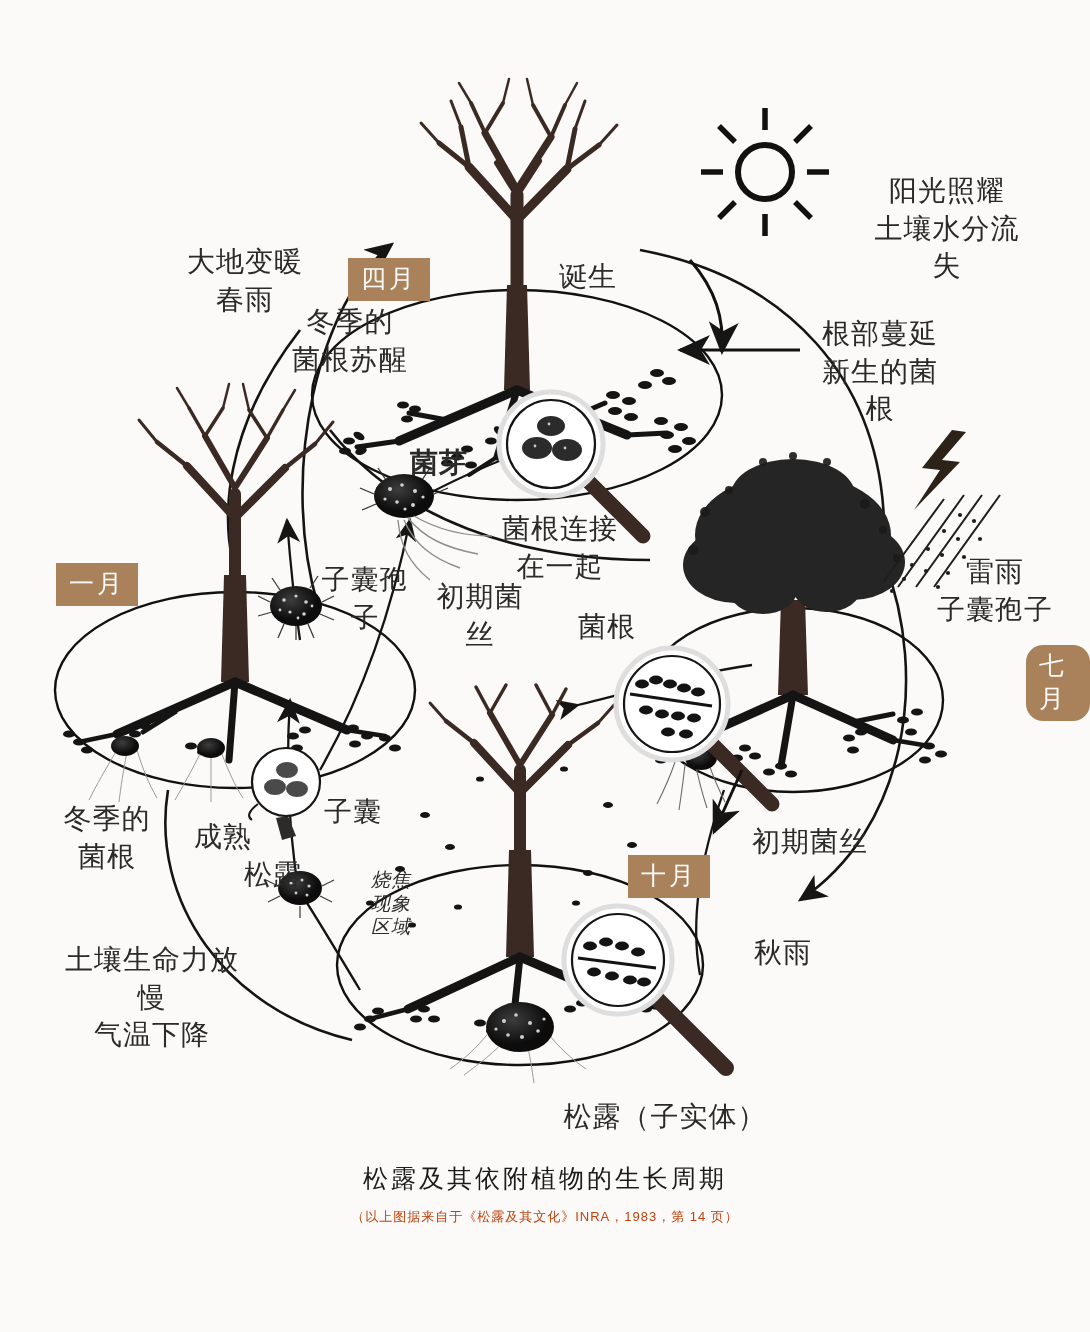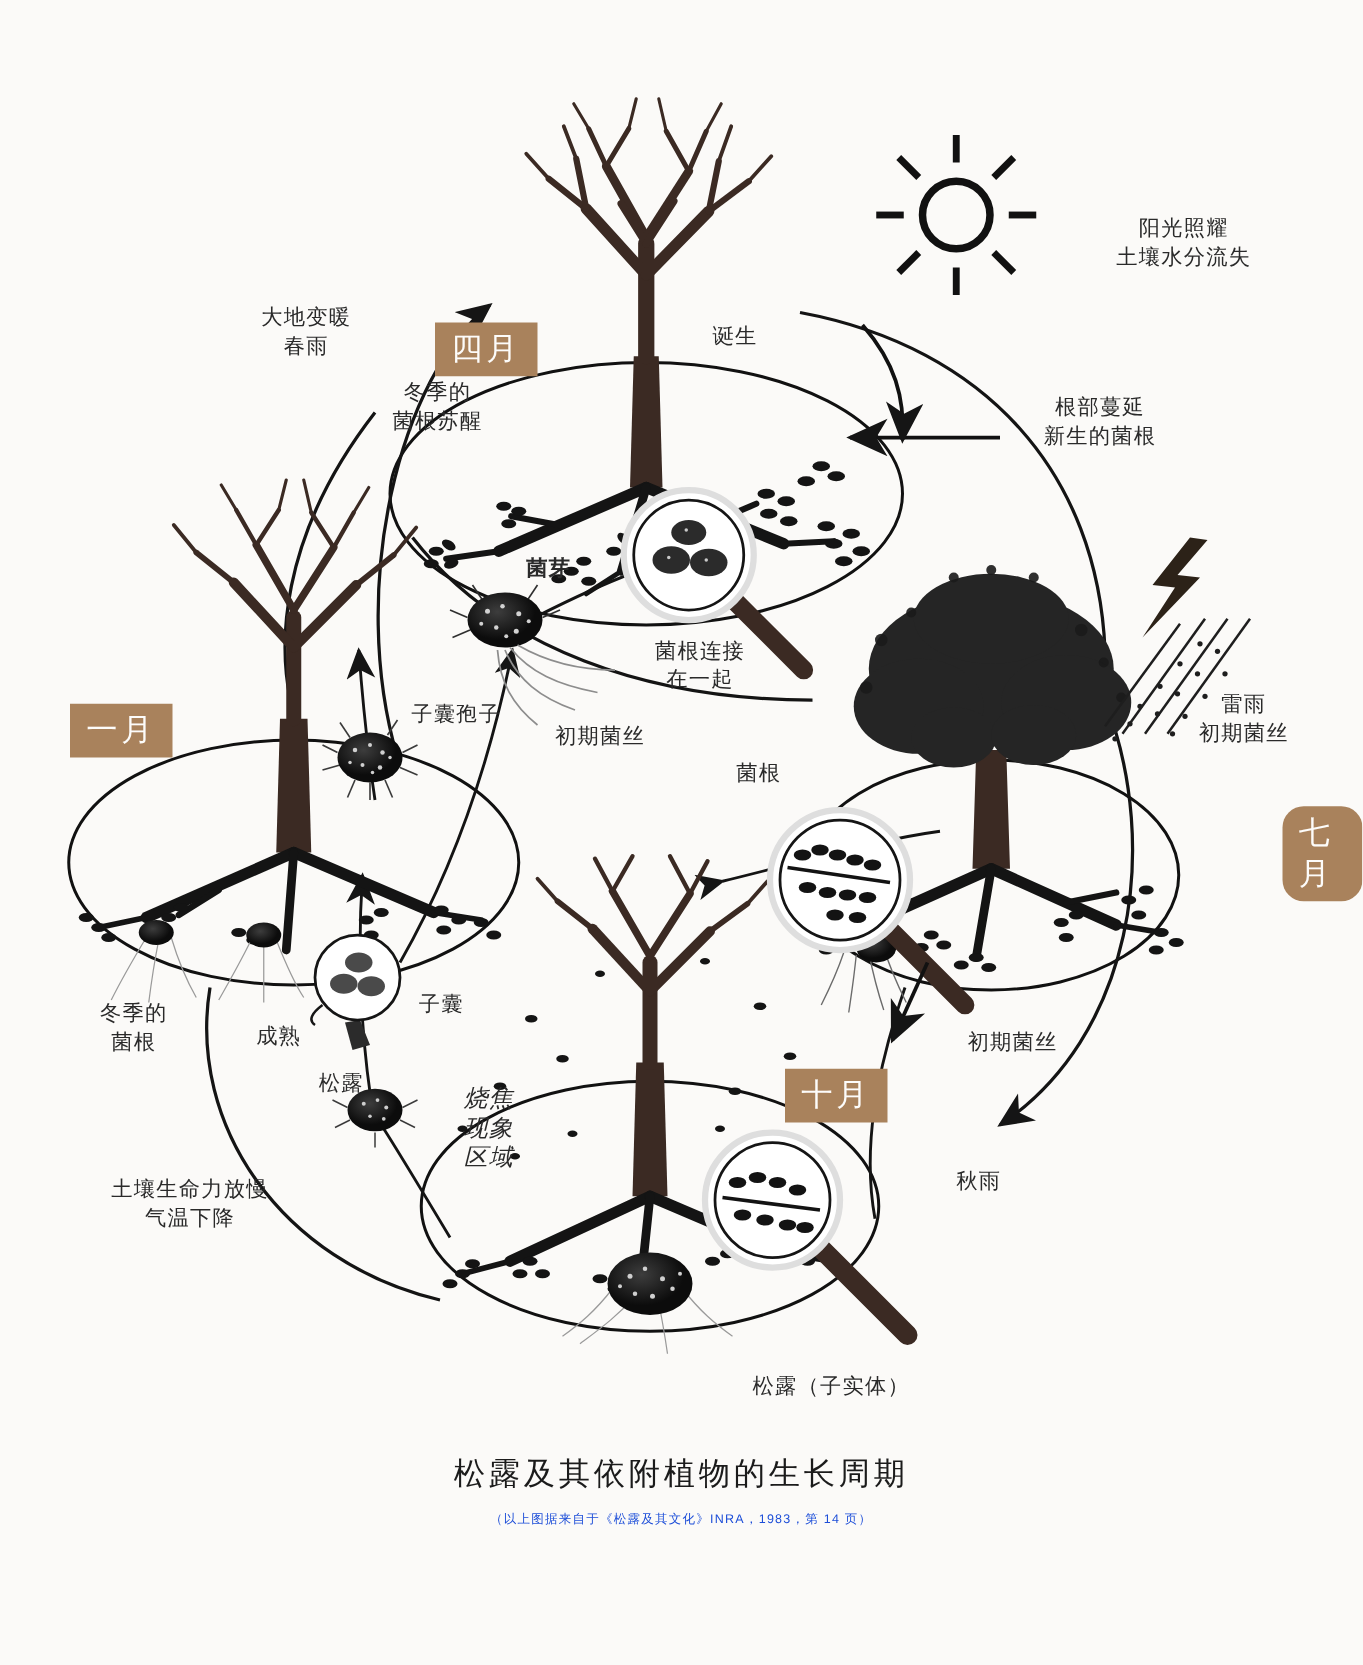--- a/index.html
+++ b/index.html
@@ -16,21 +16,21 @@
   }
   #svg-layer{position:absolute;left:0;top:0;width:1090px;height:1332px;}
   .lbl{
     position:absolute;
     font-family:"Liberation Serif","DejaVu Serif",serif;
     color:#2a2a2a;
     line-height:1.34;
     text-align:center;
     white-space:pre-line;
     letter-spacing:1px;
-    font-size:17px;
+    font-size:28px;
   }
   .lbl.sm{font-size:19px;}
   .month{
     position:absolute;
     background:#a9825c;
     color:#fdfcfa;
     font-size:25px;
     letter-spacing:3px;
     padding:4px 13px 6px 13px;
     font-family:"Liberation Serif","DejaVu Serif",serif;
@@ -44,23 +44,23 @@
     font-size:25px;
     letter-spacing:3px;
     color:#1b1b1b;
     font-family:"Liberation Serif","DejaVu Serif",serif;
   }
   #subtitle{
     position:absolute;
     left:0;right:0;
     top:1208px;
     text-align:center;
-    font-size:10px;
+    font-size:13px;
     letter-spacing:1px;
-    color:#1d4ed8;
+    color:#c2410c;
     font-family:"Liberation Sans","DejaVu Sans",sans-serif;
     filter:blur(0.4px);
   }
 </style>
 </head>
 <body>
 
 <div id="page">
 
   <svg id="svg-layer" viewBox="0 0 1090 1332">
@@ -628,21 +628,21 @@
 新生的菌根</div>
 
   <div class="lbl" style="left:404px;top:444px;width:70px;font-weight:bold;">菌芽</div>
   <div class="lbl" style="left:490px;top:510px;width:140px;">菌根连接
 在一起</div>
   <div class="lbl" style="left:315px;top:561px;width:100px;">子囊孢子</div>
   <div class="lbl" style="left:425px;top:578px;width:110px;">初期菌丝</div>
   <div class="lbl" style="left:572px;top:608px;width:70px;">菌根</div>
 
   <div class="lbl" style="left:930px;top:553px;width:130px;">雷雨
-初期菌丝</div>
+子囊孢子</div>
   <div class="month" style="left:1026px;top:645px;border-radius:17px;">七月</div>
 
   <div class="month" style="left:56px;top:563px;">一月</div>
   <div class="lbl" style="left:52px;top:800px;width:110px;">冬季的
 菌根</div>
   <div class="lbl" style="left:188px;top:818px;width:70px;">成熟</div>
   <div class="lbl" style="left:318px;top:793px;width:70px;">子囊</div>
   <div class="lbl" style="left:238px;top:856px;width:70px;">松露</div>
   <div class="lbl" style="left:52px;top:941px;width:200px;">土壤生命力放慢
 气温下降</div>

